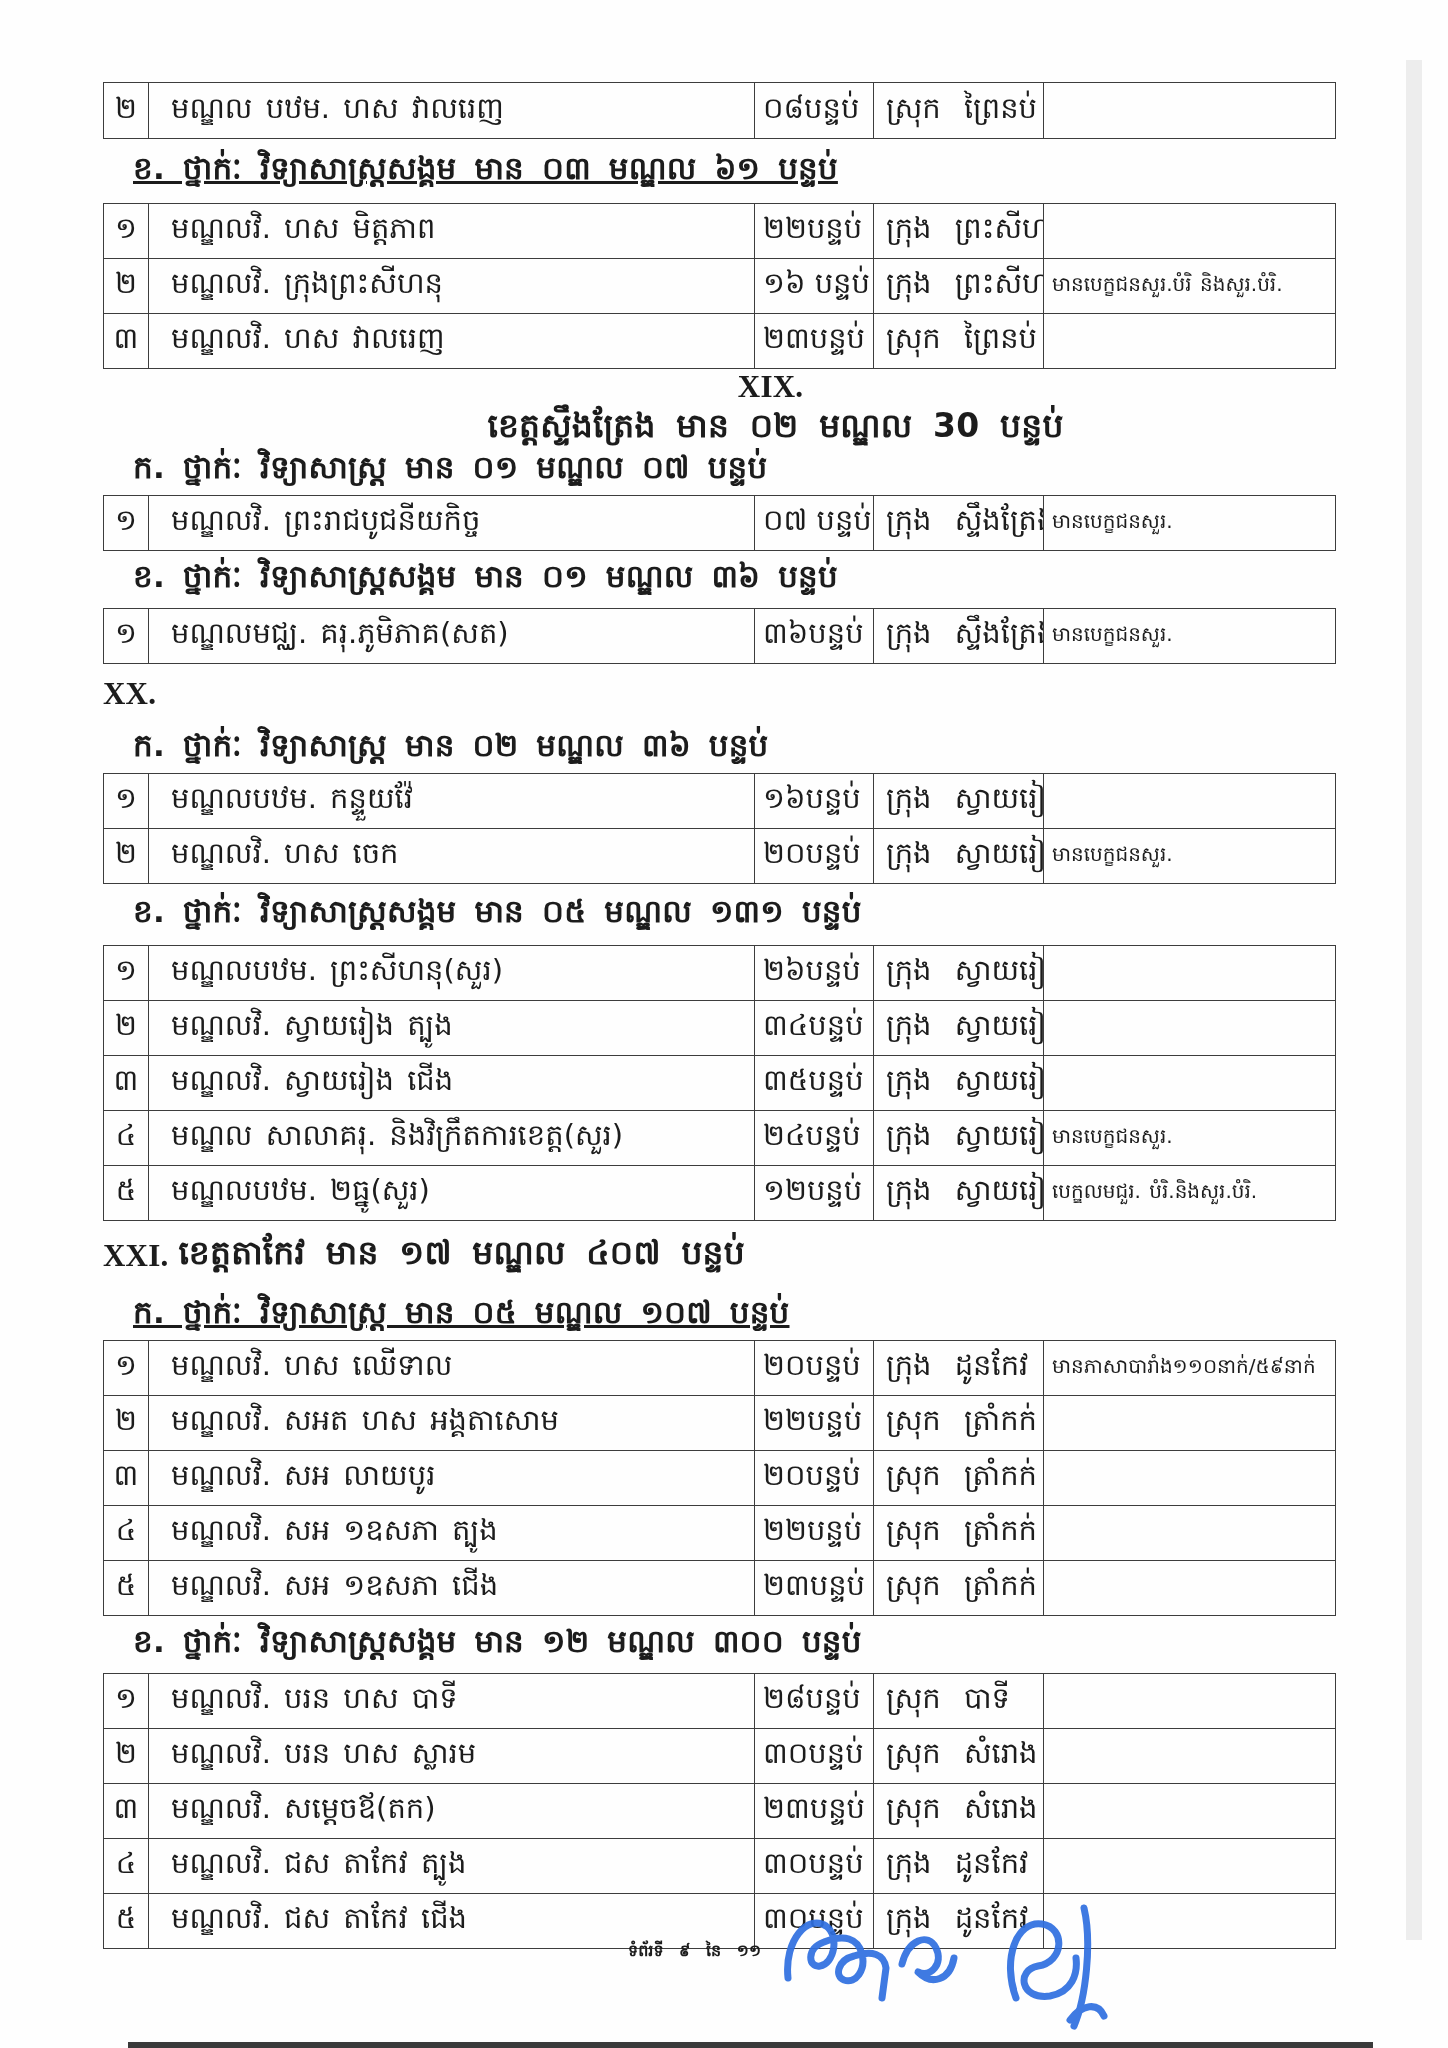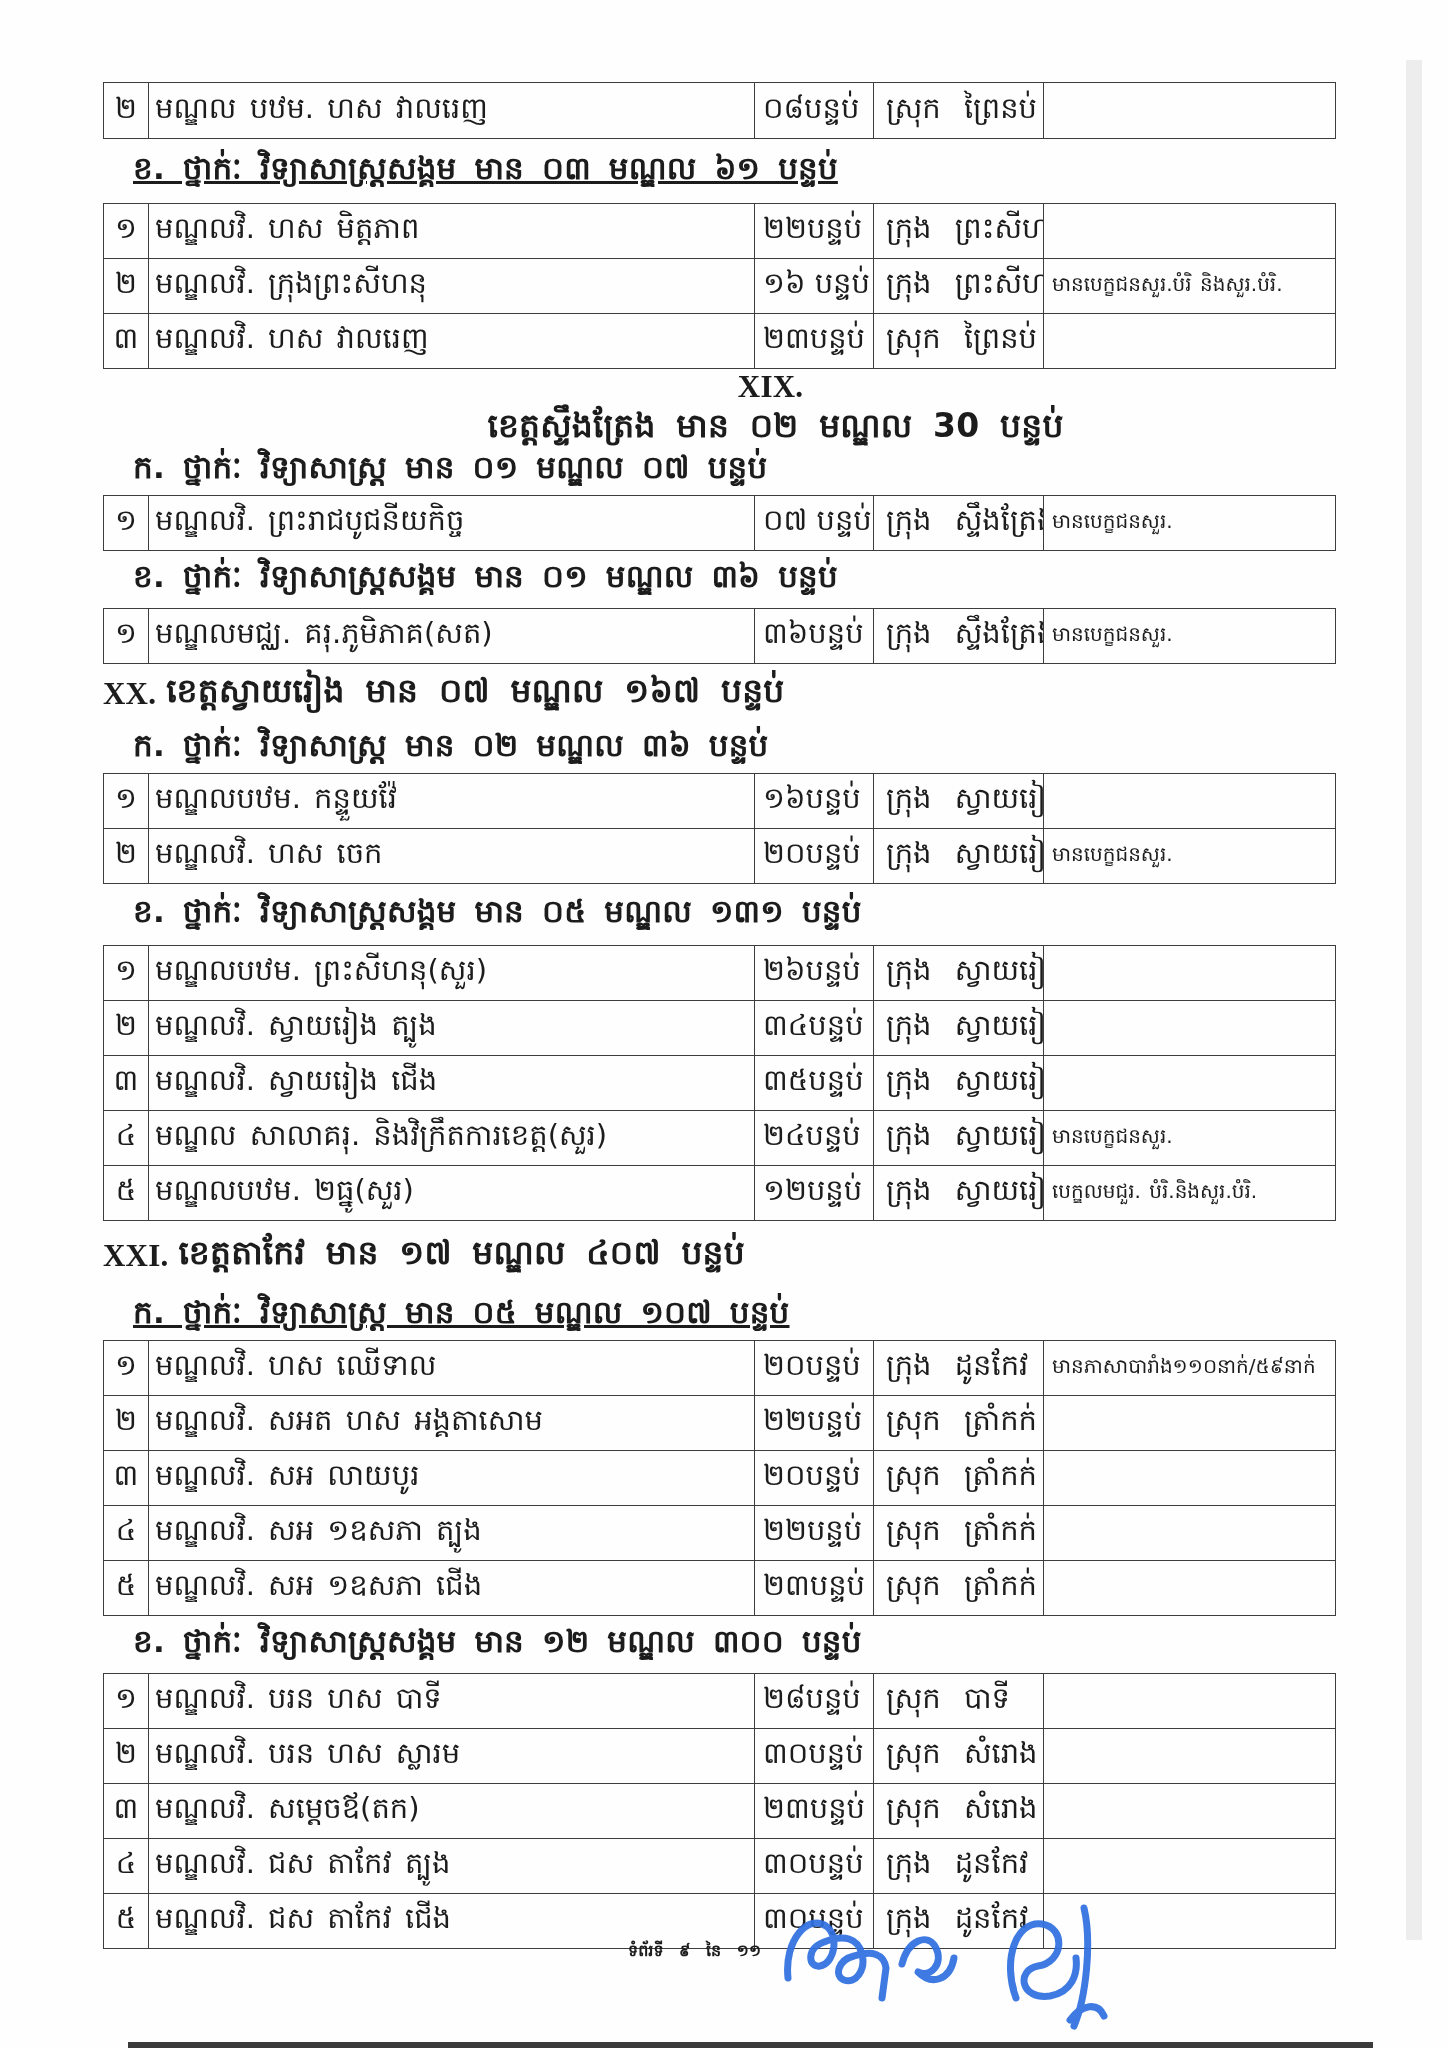--- a/index.html
+++ b/index.html
@@ -10,21 +10,21 @@
     padding:82px 0 0 103px; overflow:hidden;
   }
   
   .ctable{border-collapse:collapse; table-layout:fixed; width:1232px; font-size:29px;}
   .ctable td{
     border:1px solid #3d3d3d; height:54px; padding:0 6px;
     overflow:hidden; white-space:nowrap; vertical-align:middle;
   }
   .c-no{width:45px;} .c-name{width:606px;} .c-rooms{width:119px;} .c-loc{width:170px;} .c-note{width:292px;}
   td.no{text-align:center; padding:0;}
-  td.nm{padding-left:6px; word-spacing:4px;}
+  td.nm{padding-left:22px; word-spacing:4px;}
   td.rm{padding-left:8px;}
   td.lc{padding-left:12px; word-spacing:14px;}
   td.nt{font-size:20px; padding-left:8px; word-spacing:2px;}
   .t-carry td{height:55px;}
   
   .subhead{
     display:flex; align-items:center; padding-left:30px;
     font-weight:700; font-size:31px; word-spacing:7px; letter-spacing:.2px;
   }
   .title{
@@ -149,21 +149,20 @@
           <td class="nm">មណ្ឌលមជ្ឈ. គរុ.ភូមិភាគ(សត)</td>
           <td class="rm">៣៦បន្ទប់</td>
           <td class="lc">ក្រុង ស្ទឹងត្រែង</td>
           <td class="nt">មានបេក្ខជនសួរ.</td>
         </tr>
     </tbody>
   </table>
 
   <div class="title tt-20">
       <span class="roman">XX.</span>
-      <span>ខេត្តស្វាយរៀង  មាន ០៧ មណ្ឌល  ១៦៧ បន្ទប់</span>
     </div>
 
   <div class="subhead sh-20a">ក. ថ្នាក់ៈ វិទ្យាសាស្ត្រ មាន ០២ មណ្ឌល  ៣៦ បន្ទប់</div>
 
   <table class="ctable">
     <colgroup>
         <col class="c-no">
         <col class="c-name">
         <col class="c-rooms">
         <col class="c-loc">

